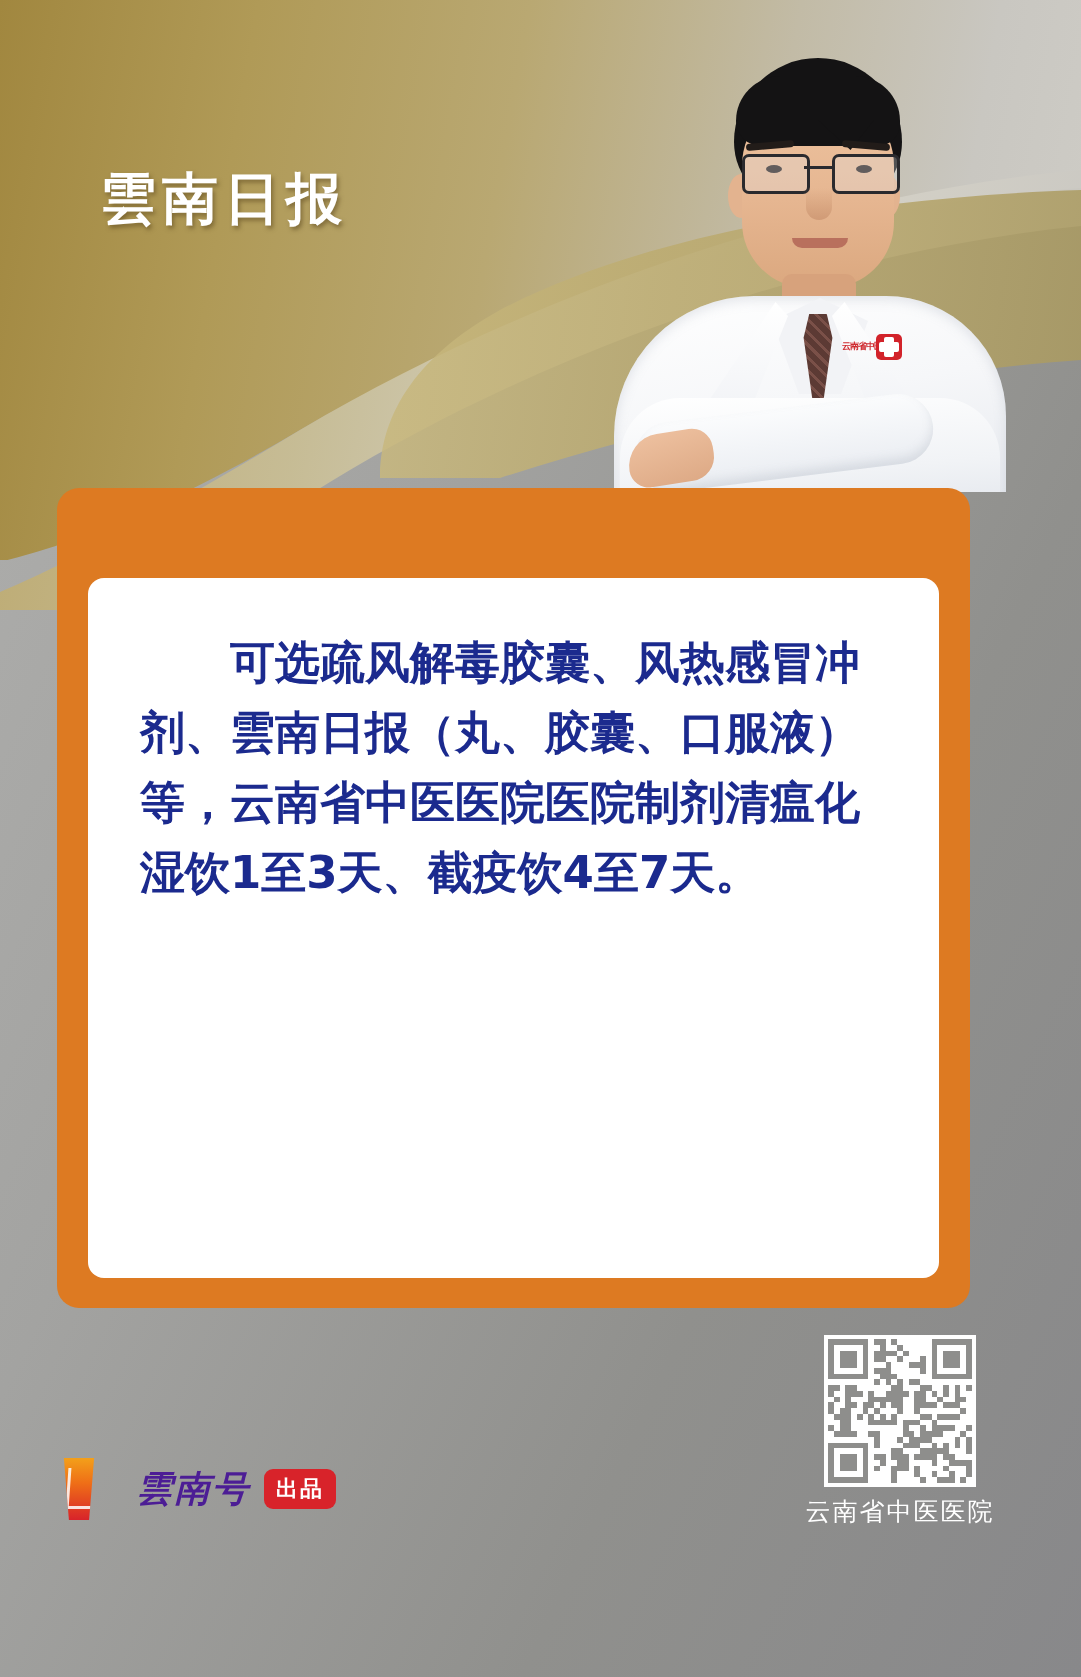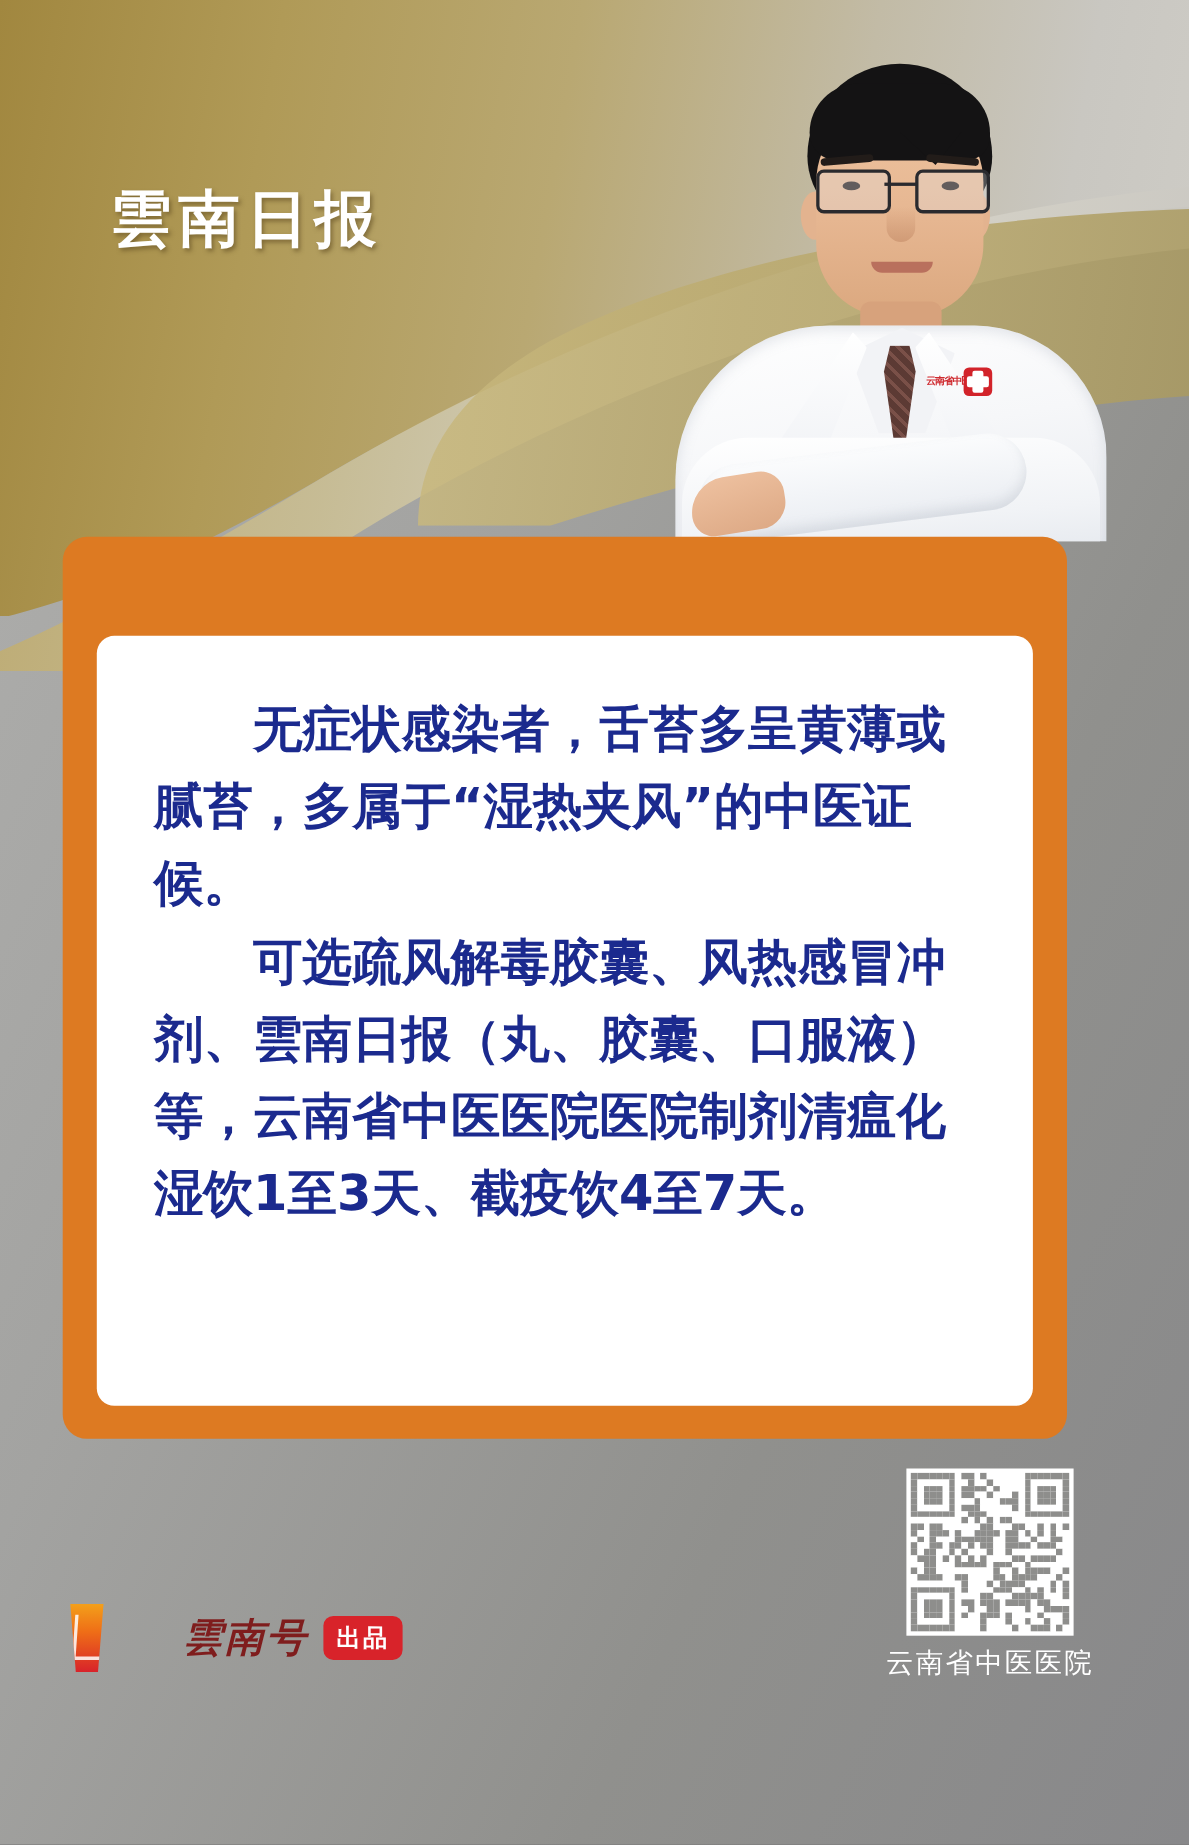--- a/index.html
+++ b/index.html
@@ -278,21 +278,21 @@
     font-family:"DejaVu Serif","Liberation Serif",serif;
     font-style:italic;
   }
   .l2-txt{
     font-family:"DejaVu Sans","Liberation Sans",sans-serif;
     font-size:29px;color:#5b5b5b;font-weight:bold;letter-spacing:1px;
   }
   .logo3{display:flex;align-items:center;gap:14px;}
   .l3-red{
     font-family:"DejaVu Serif","Liberation Serif",serif;
-    font-style:italic;font-weight:bold;font-size:36px;color:#7f1d1d;letter-spacing:2px;margin-left:30px;
+    font-style:italic;font-weight:bold;font-size:36px;color:#4c1d95;letter-spacing:2px;
   }
   .badge{
     background:#d8232a;color:#fff;border-radius:9px;
     padding:5px 12px;font-size:22px;font-weight:bold;letter-spacing:2px;
     font-family:"DejaVu Sans","Liberation Sans",sans-serif;
   }
 
   
   .qr-block{
     position:absolute;left:800px;top:1335px;width:200px;z-index:40;
@@ -352,21 +352,20 @@
 
   <div class="title-wrap">
     <span class="title-left">雲南日报</span>
   </div>
 
   <div class="card-orange"></div>
   <div class="card-white"></div>
 
 
   <div class="body-text">
-    <p>无症状感染者，舌苔多呈黄薄或腻苔，多属于“湿热夹风”的中医证候。</p>
     <p>可选疏风解毒胶囊、风热感冒冲剂、雲南日报（丸、胶囊、口服液）等，云南省中医医院医院制剂清瘟化湿饮1至3天、截疫饮4至7天。</p>
   </div>
 
   <div class="footer">
     <div class="logo-row">
 
       <div class="logo1">
         <span class="cup-icon"></span>
       </div>
 

